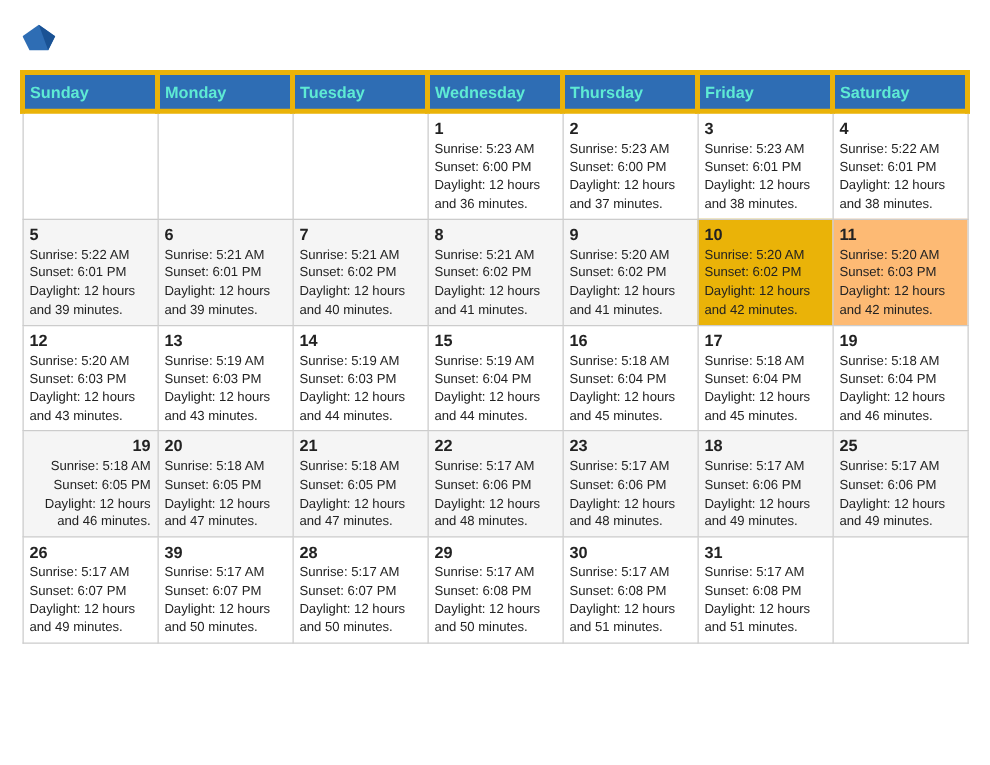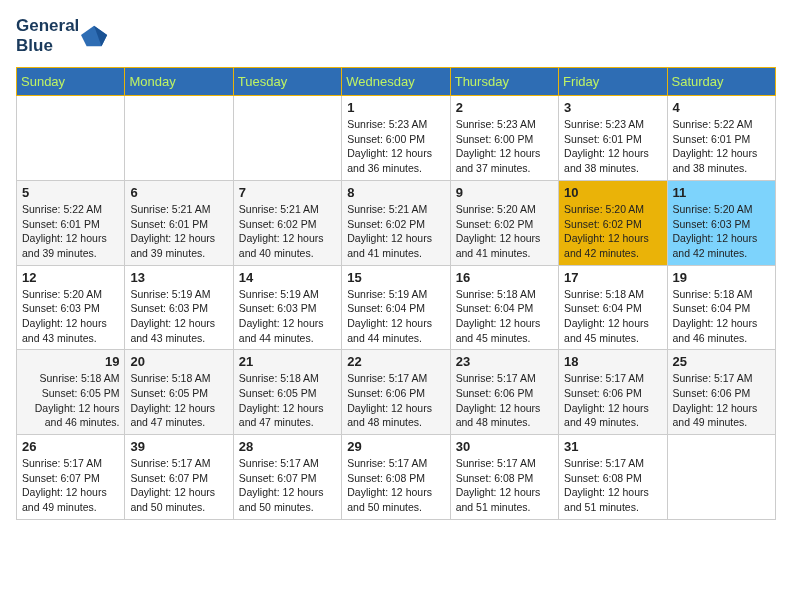--- a/index.html
+++ b/index.html
@@ -38,26 +38,26 @@
       font-size: 14px;
       color: #333;
     }
     .calendar {
       width: 100%;
       border-collapse: collapse;
       border: 1px solid #ccc;
     }
     .calendar th {
       background: #2e6db4;
-      color: #bef264;
+      color: #5eead4;
       font-size: 13px;
-      font-weight: normal;
+      font-weight: bold;
       padding: 6px 4px;
       text-align: left;
-      border: 1px solid #eab308;
+      border: 4px solid #eab308;
     }
     .calendar td {
       vertical-align: top;
       border: 1px solid #ccc;
       padding: 4px 5px;
       width: 108px;
       min-height: 80px;
       background: #fff;
       font-size: 11px;
       color: #222;
@@ -80,24 +80,20 @@
       background: #fff !important;
     }
   </style>
 </head>
 <body>
 
 <div class="header-area">
   <div class="logo">
     <div>
       <div style="display:flex;align-items:center;">
-        <div style="font-size:17px;font-weight:bold;color:#1a3a5c;line-height:1.15;">
-          <span>General</span><br>
-          <span>Blue</span>
-        </div>
         <svg class="logo-icon" viewBox="0 0 30 30" xmlns="http://www.w3.org/2000/svg">
           <polygon points="14,4 28,14 22,26 6,26 0,14" fill="#2e6db4"></polygon>
           <polygon points="14,4 28,14 22,26" fill="#1a5294"></polygon>
         </svg>
       </div>
     </div>
   </div>
   <div class="title-area">
     <div class="main-title"></div>
     <div class="subtitle"></div>
@@ -176,21 +172,21 @@
           <div class="day-info">Sunrise: 5:20 AM
 Sunset: 6:02 PM
 Daylight: 12 hours and 41 minutes.</div>
         </td>
         <td style="background: #eab308;">
           <span class="day-num">10</span>
           <div class="day-info">Sunrise: 5:20 AM
 Sunset: 6:02 PM
 Daylight: 12 hours and 42 minutes.</div>
         </td>
-        <td style="background: #7dd3fc;">
+        <td style="background: #fdba74;">
           <span class="day-num">11</span>
           <div class="day-info">Sunrise: 5:20 AM
 Sunset: 6:03 PM
 Daylight: 12 hours and 42 minutes.</div>
         </td>
       </tr>
       <tr>
         <td>
           <span class="day-num">12</span>
           <div class="day-info">Sunrise: 5:20 AM

